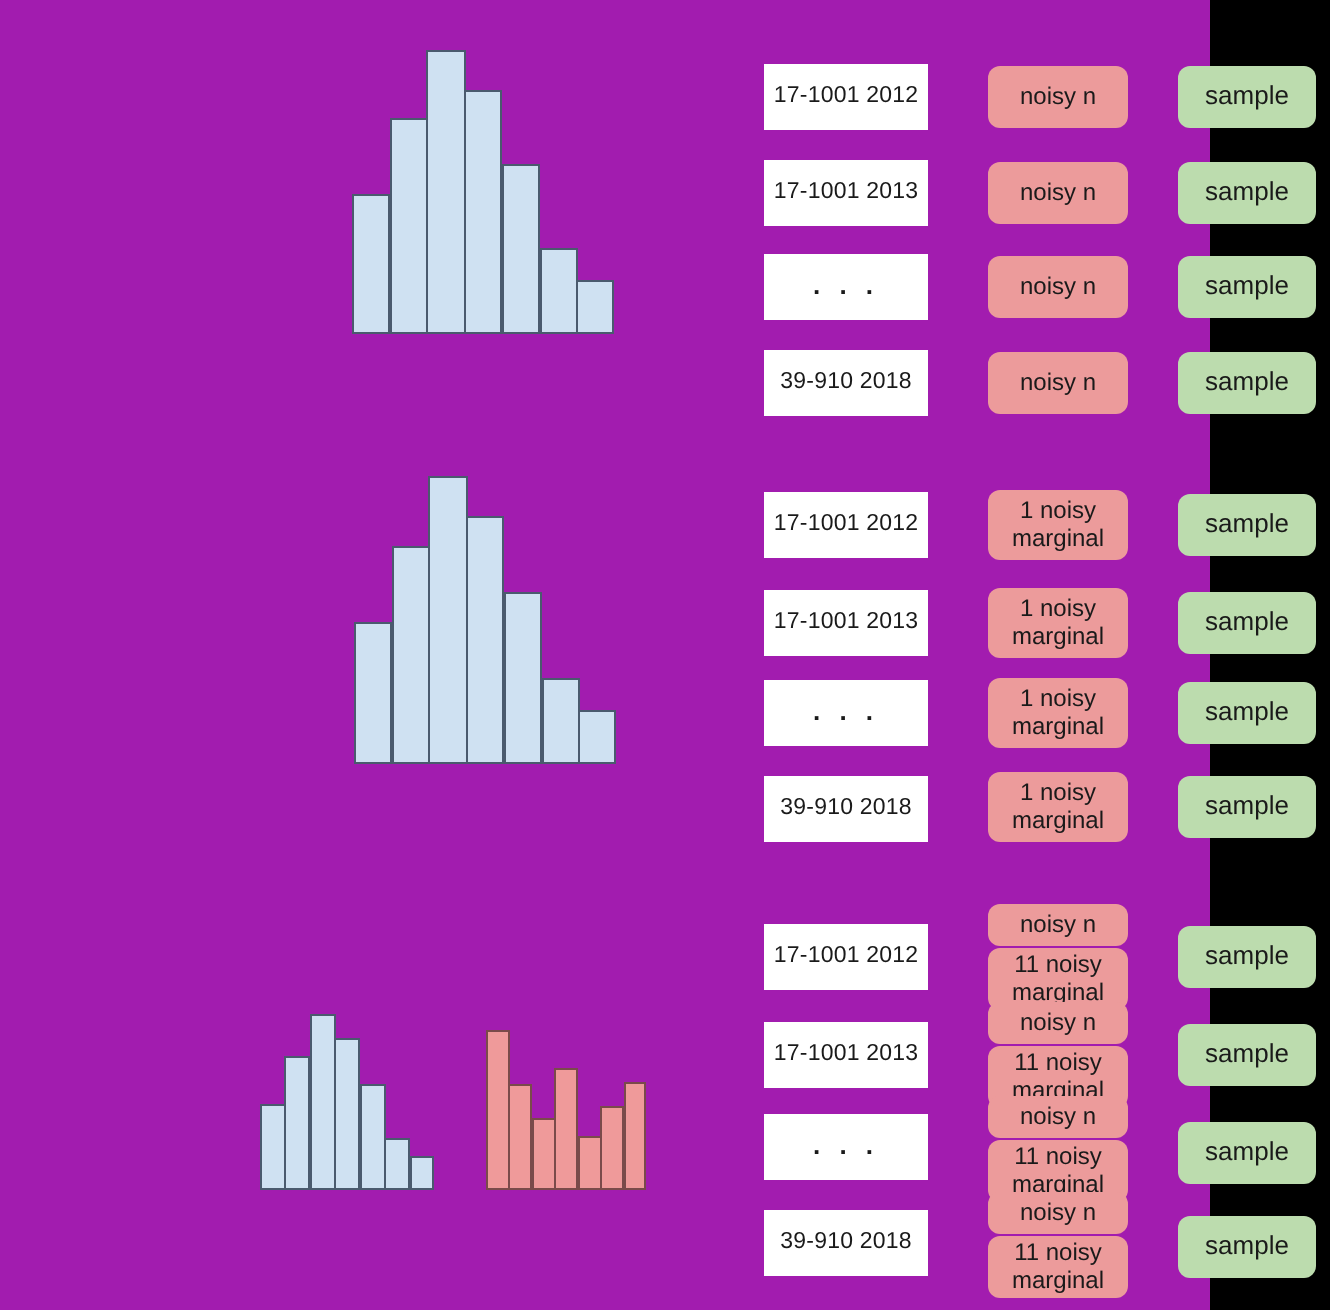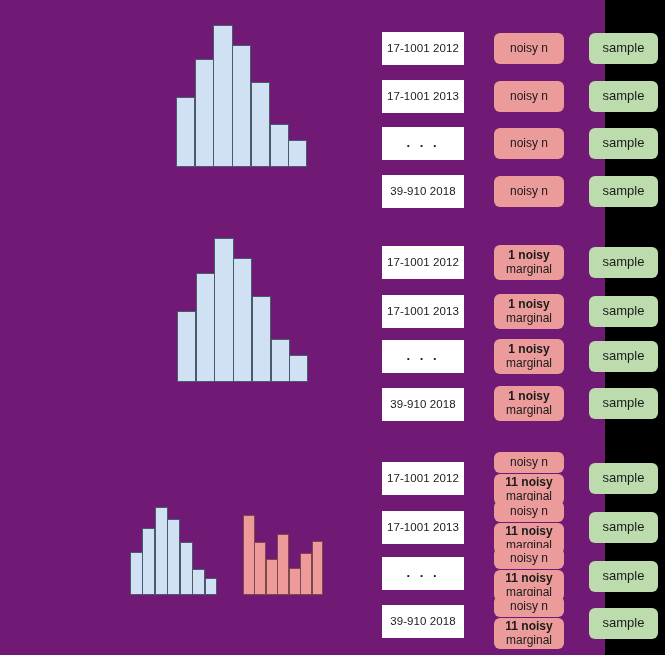--- a/index.html
+++ b/index.html
@@ -12,21 +12,21 @@
     height: 655px;
     position: relative;
     overflow: hidden;
     font-family: "Liberation Sans", sans-serif;
   }
   #stage {
     position: absolute;
     left: 0; top: 0;
     width: 605px;
     height: 655px;
-    background: #701a75;
+    background: #a21caf;
   }
 
   
   .box {
     position: absolute;
     box-sizing: border-box;
     display: flex;
     align-items: center;
     justify-content: center;
     text-align: center;
@@ -42,21 +42,21 @@
   .box-noisy {
     background: #ec9b9b;
     border-radius: 6px;
     font-size: 12px;
   }
   .box-sample {
     background: #bcdcae;
     border-radius: 6px;
     font-size: 13px;
   }
-  .box-noisy .strong { font-weight: bold; }
+  .box-noisy .strong { font-weight: normal; }
   .dots {
     letter-spacing: 3px;
     font-size: 13px;
     font-weight: bold;
   }
   .box-lines {
     display: block;
     width: 100%;
     padding: 0 2px;
     box-sizing: border-box;

